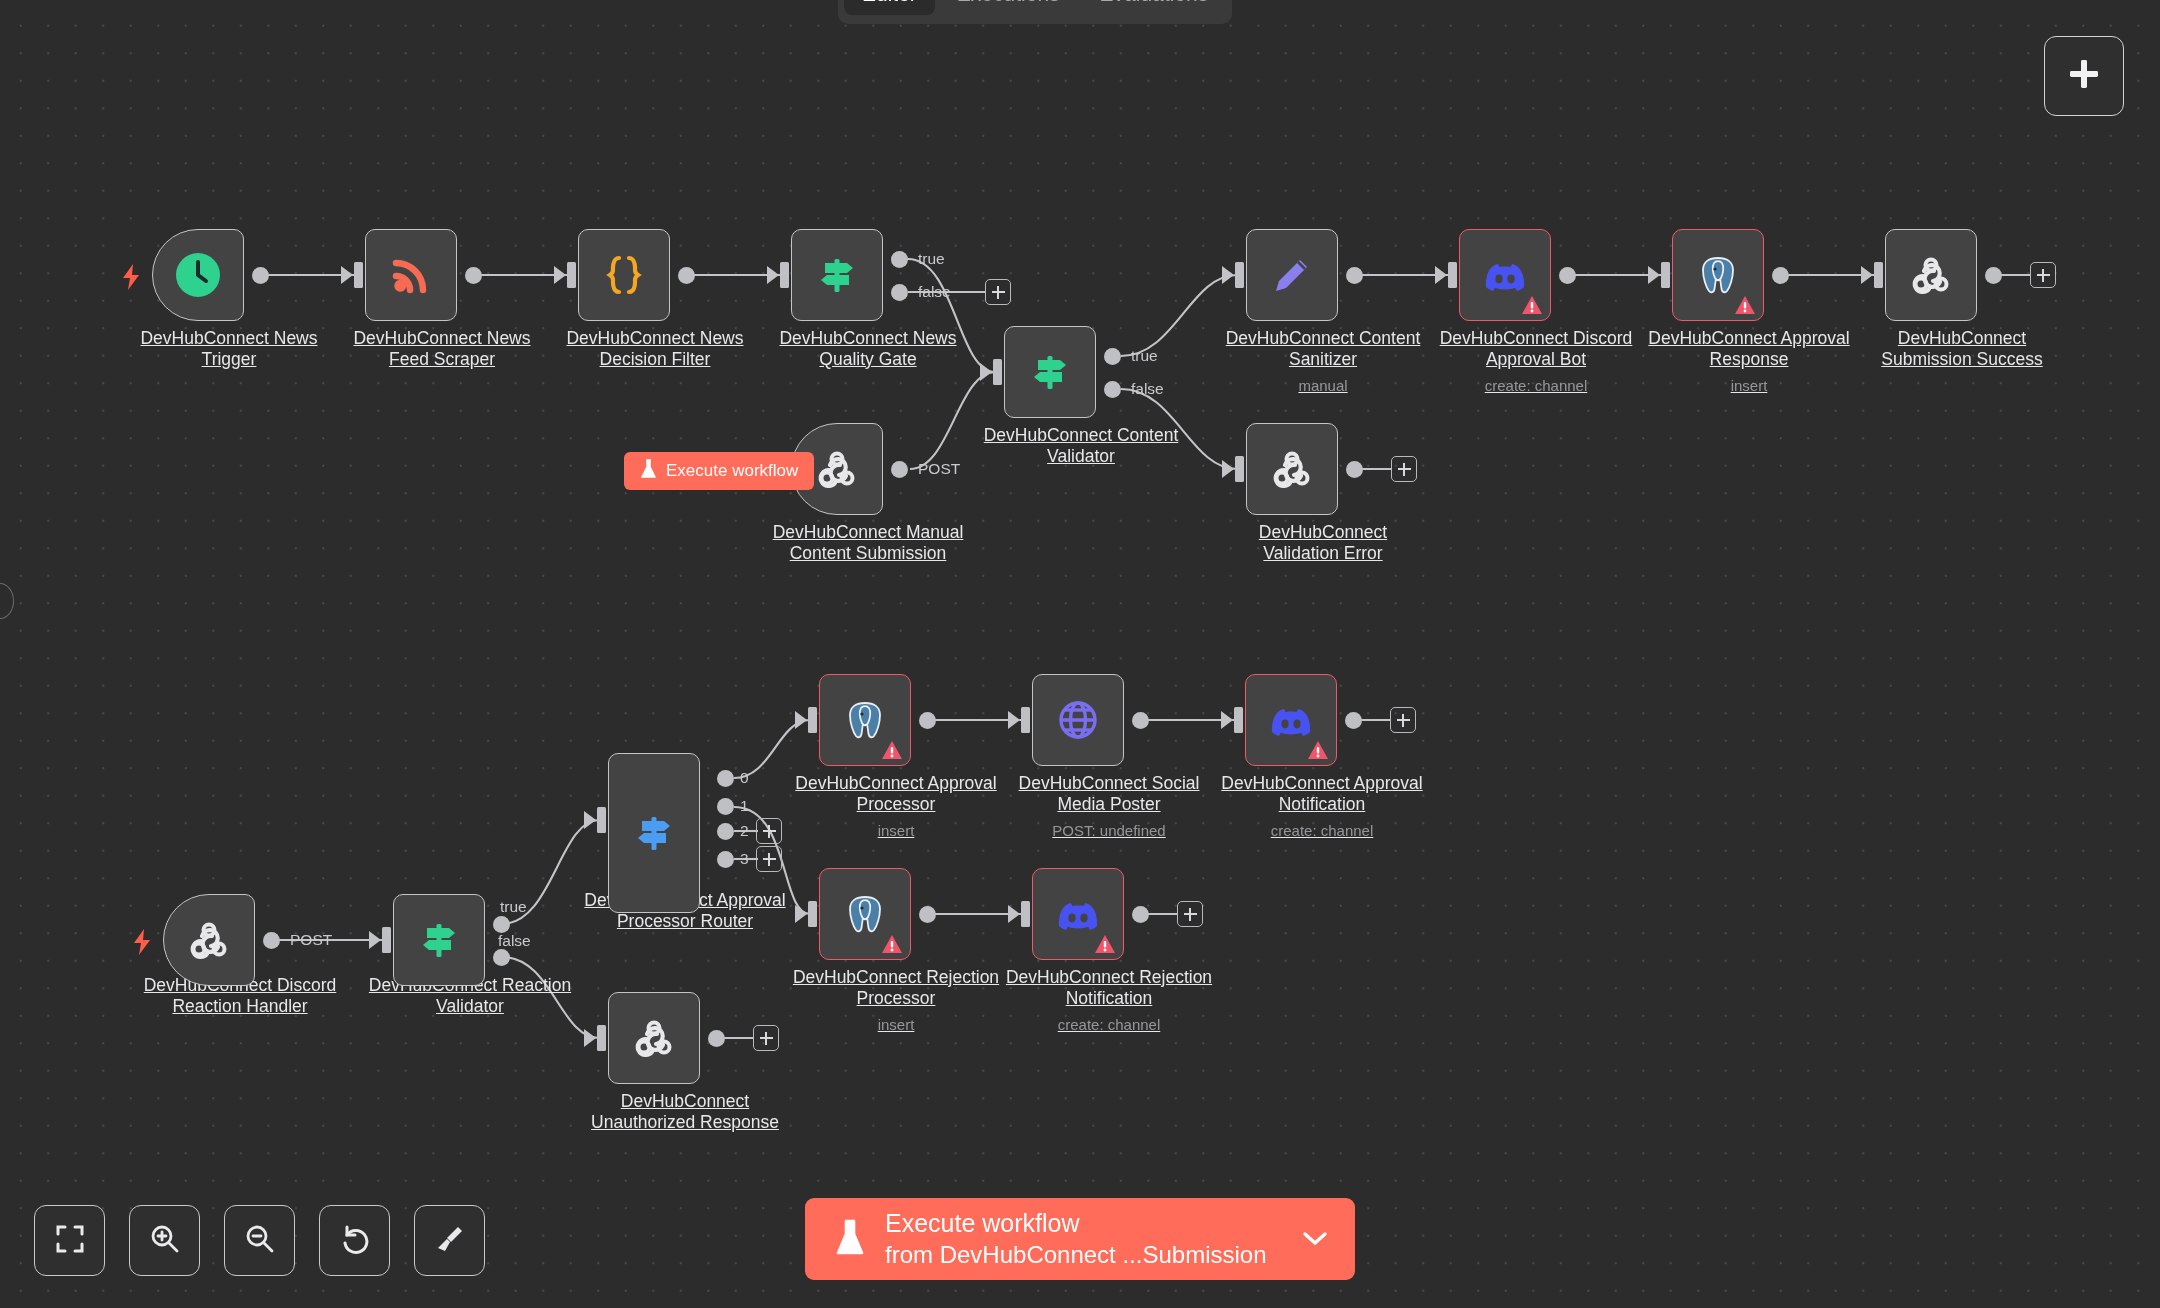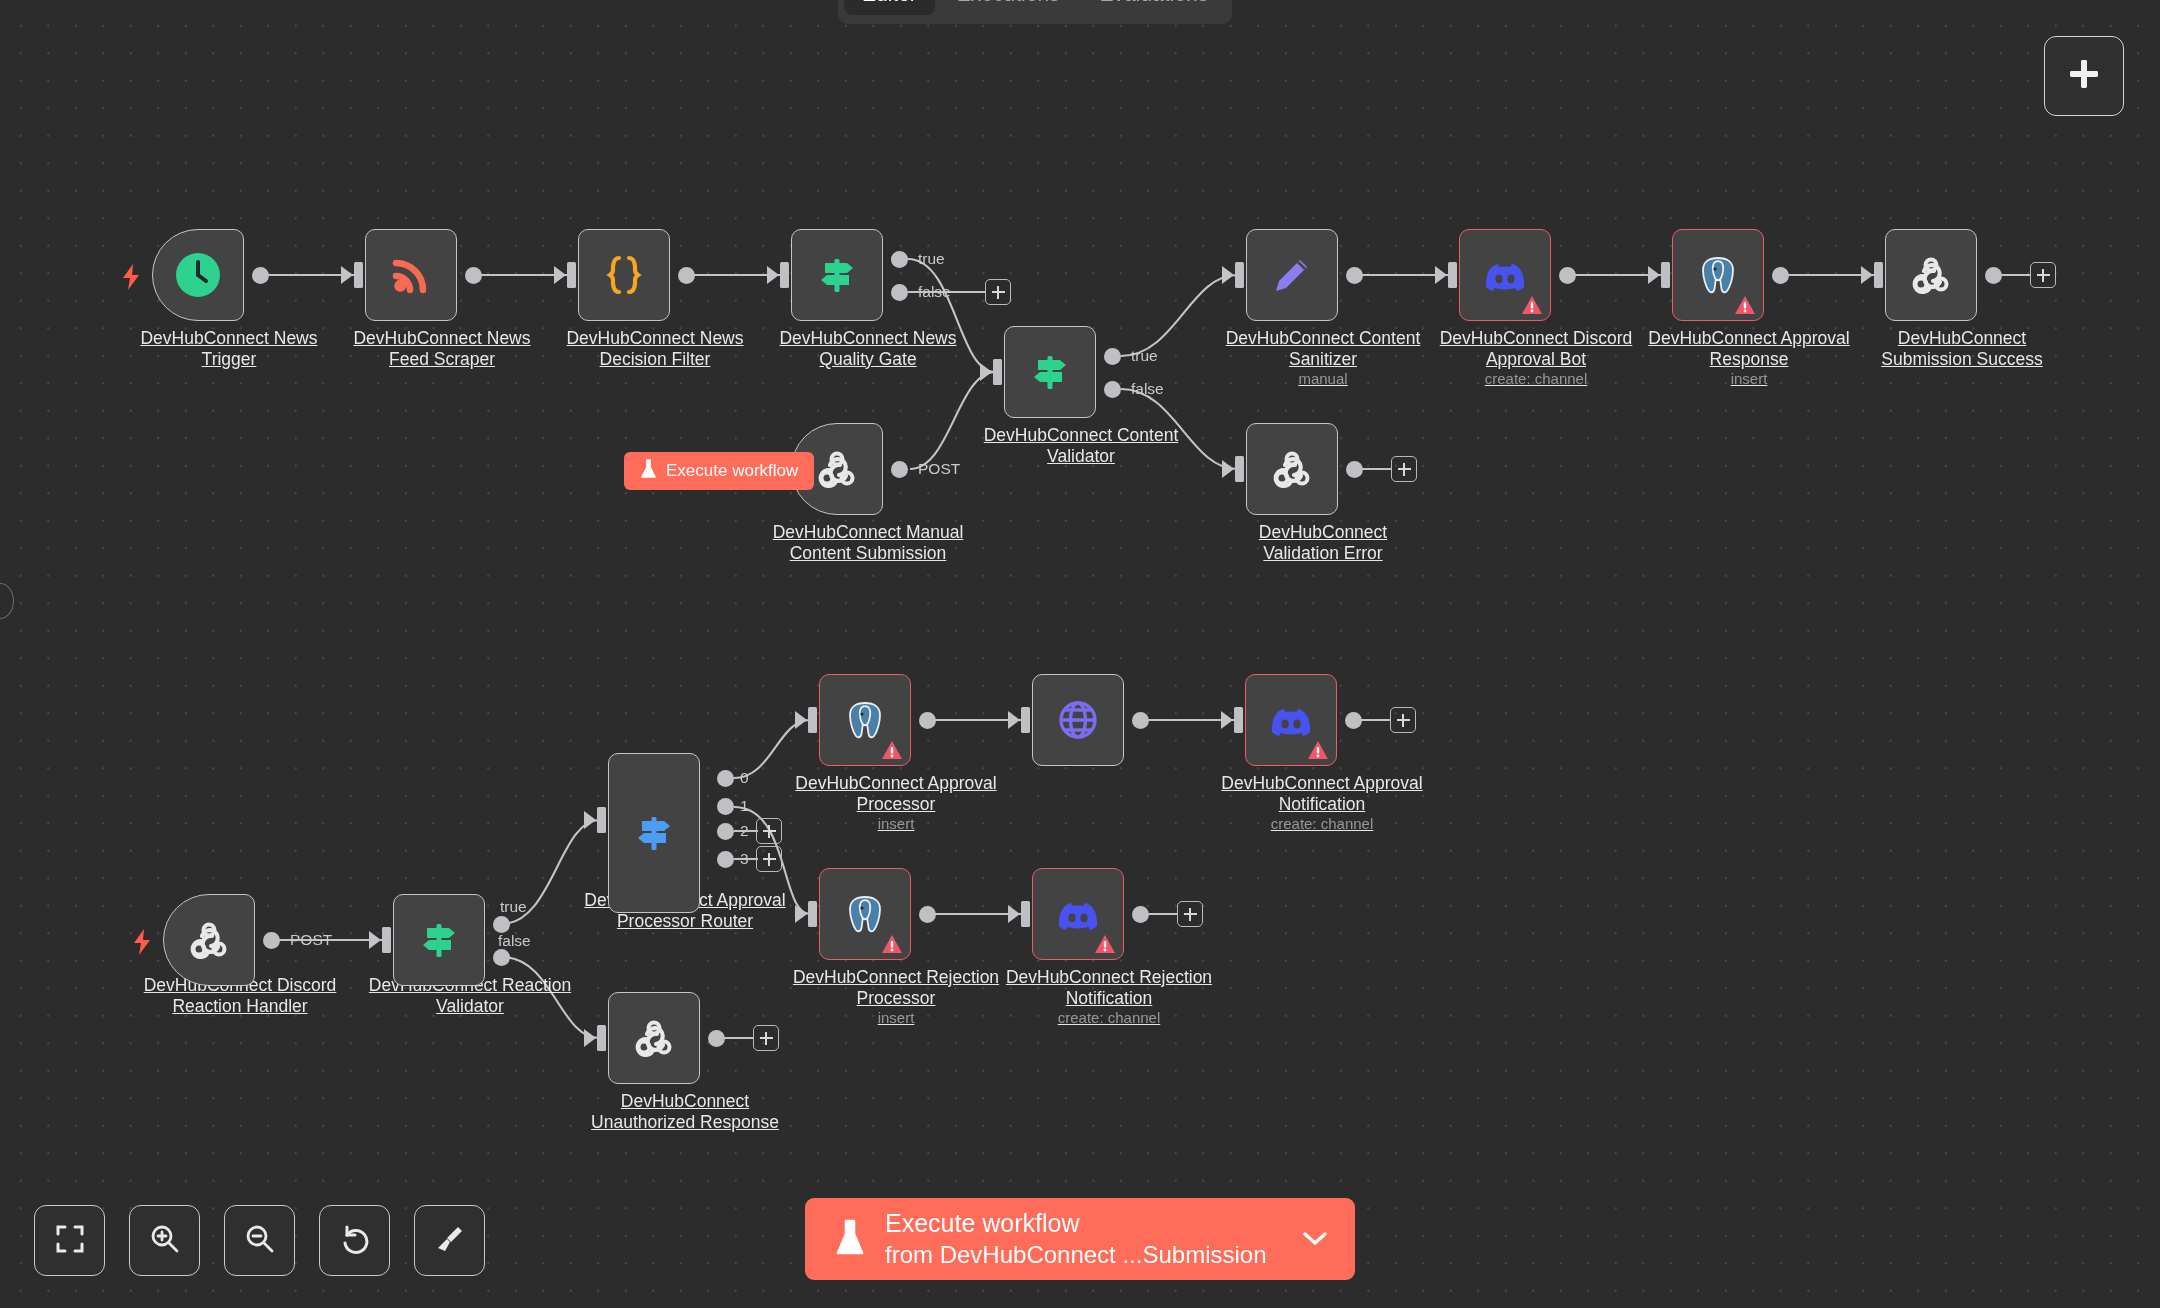--- a/index.html
+++ b/index.html
@@ -72,21 +72,21 @@
     line-height:1.19;
     color:#e8e8ea;
     z-index:9;
     pointer-events:none;
     text-decoration:underline;
   }
   .nsub {
     display:block;
     font-size:15px;
     color:#96979b;
-    margin-top:0;
+    margin-top:7px;
   }
 
   
   .dot {
     position:absolute; width:17px; height:17px; border-radius:50%;
     background:#bfc0c3; z-index:12;
   }
   .instub {
     position:absolute; width:9px; height:26px; background:#bfc0c3;
     border-radius:1.5px; z-index:12;
@@ -586,20 +586,24 @@
           <circle cx="24" cy="24" r="17"></circle>
           <ellipse cx="24" cy="24" rx="7.5" ry="17"></ellipse>
           <line x1="7" y1="24" x2="41" y2="24"></line>
           <path d="M10.5 14 H37.5"></path>
           <path d="M10.5 34 H37.5"></path>
         </g>
       </svg>
     </span>
   </div>
   <div class="dot" style="left:1132px;top:712px"></div>
+  <div class="nlabel" style="left:979px;top:773px">
+    <span>DevHubConnect Social</span><br><span>Media Poster</span>
+    <span class="nsub">POST: undefined</span>
+  </div>
 
   <div class="instub" style="left:1234px;top:707px"></div>
   <svg class="arrowhead" style="left:1221px;top:711px" width="14" height="18" viewBox="0 0 14 18">
       <path d="M0 0 L12 9 L0 18 Z" fill="#c3c4c7"></path>
     </svg>
   <div class="node error" style="left:1245px;top:674px">
     <span class="ico">
       <svg width="48" height="48" viewBox="0 0 48 48">
         <path d="M17 13 C12 14 7 18 5.5 27 C4.5 33 5 36 5 36 C8 39 12 40 12 40 L14 36.5
                  C11.5 36 9.5 34.5 9.5 34.5 C14 37.5 20 38.5 24 38.5 C28 38.5 34 37.5 38.5 34.5

